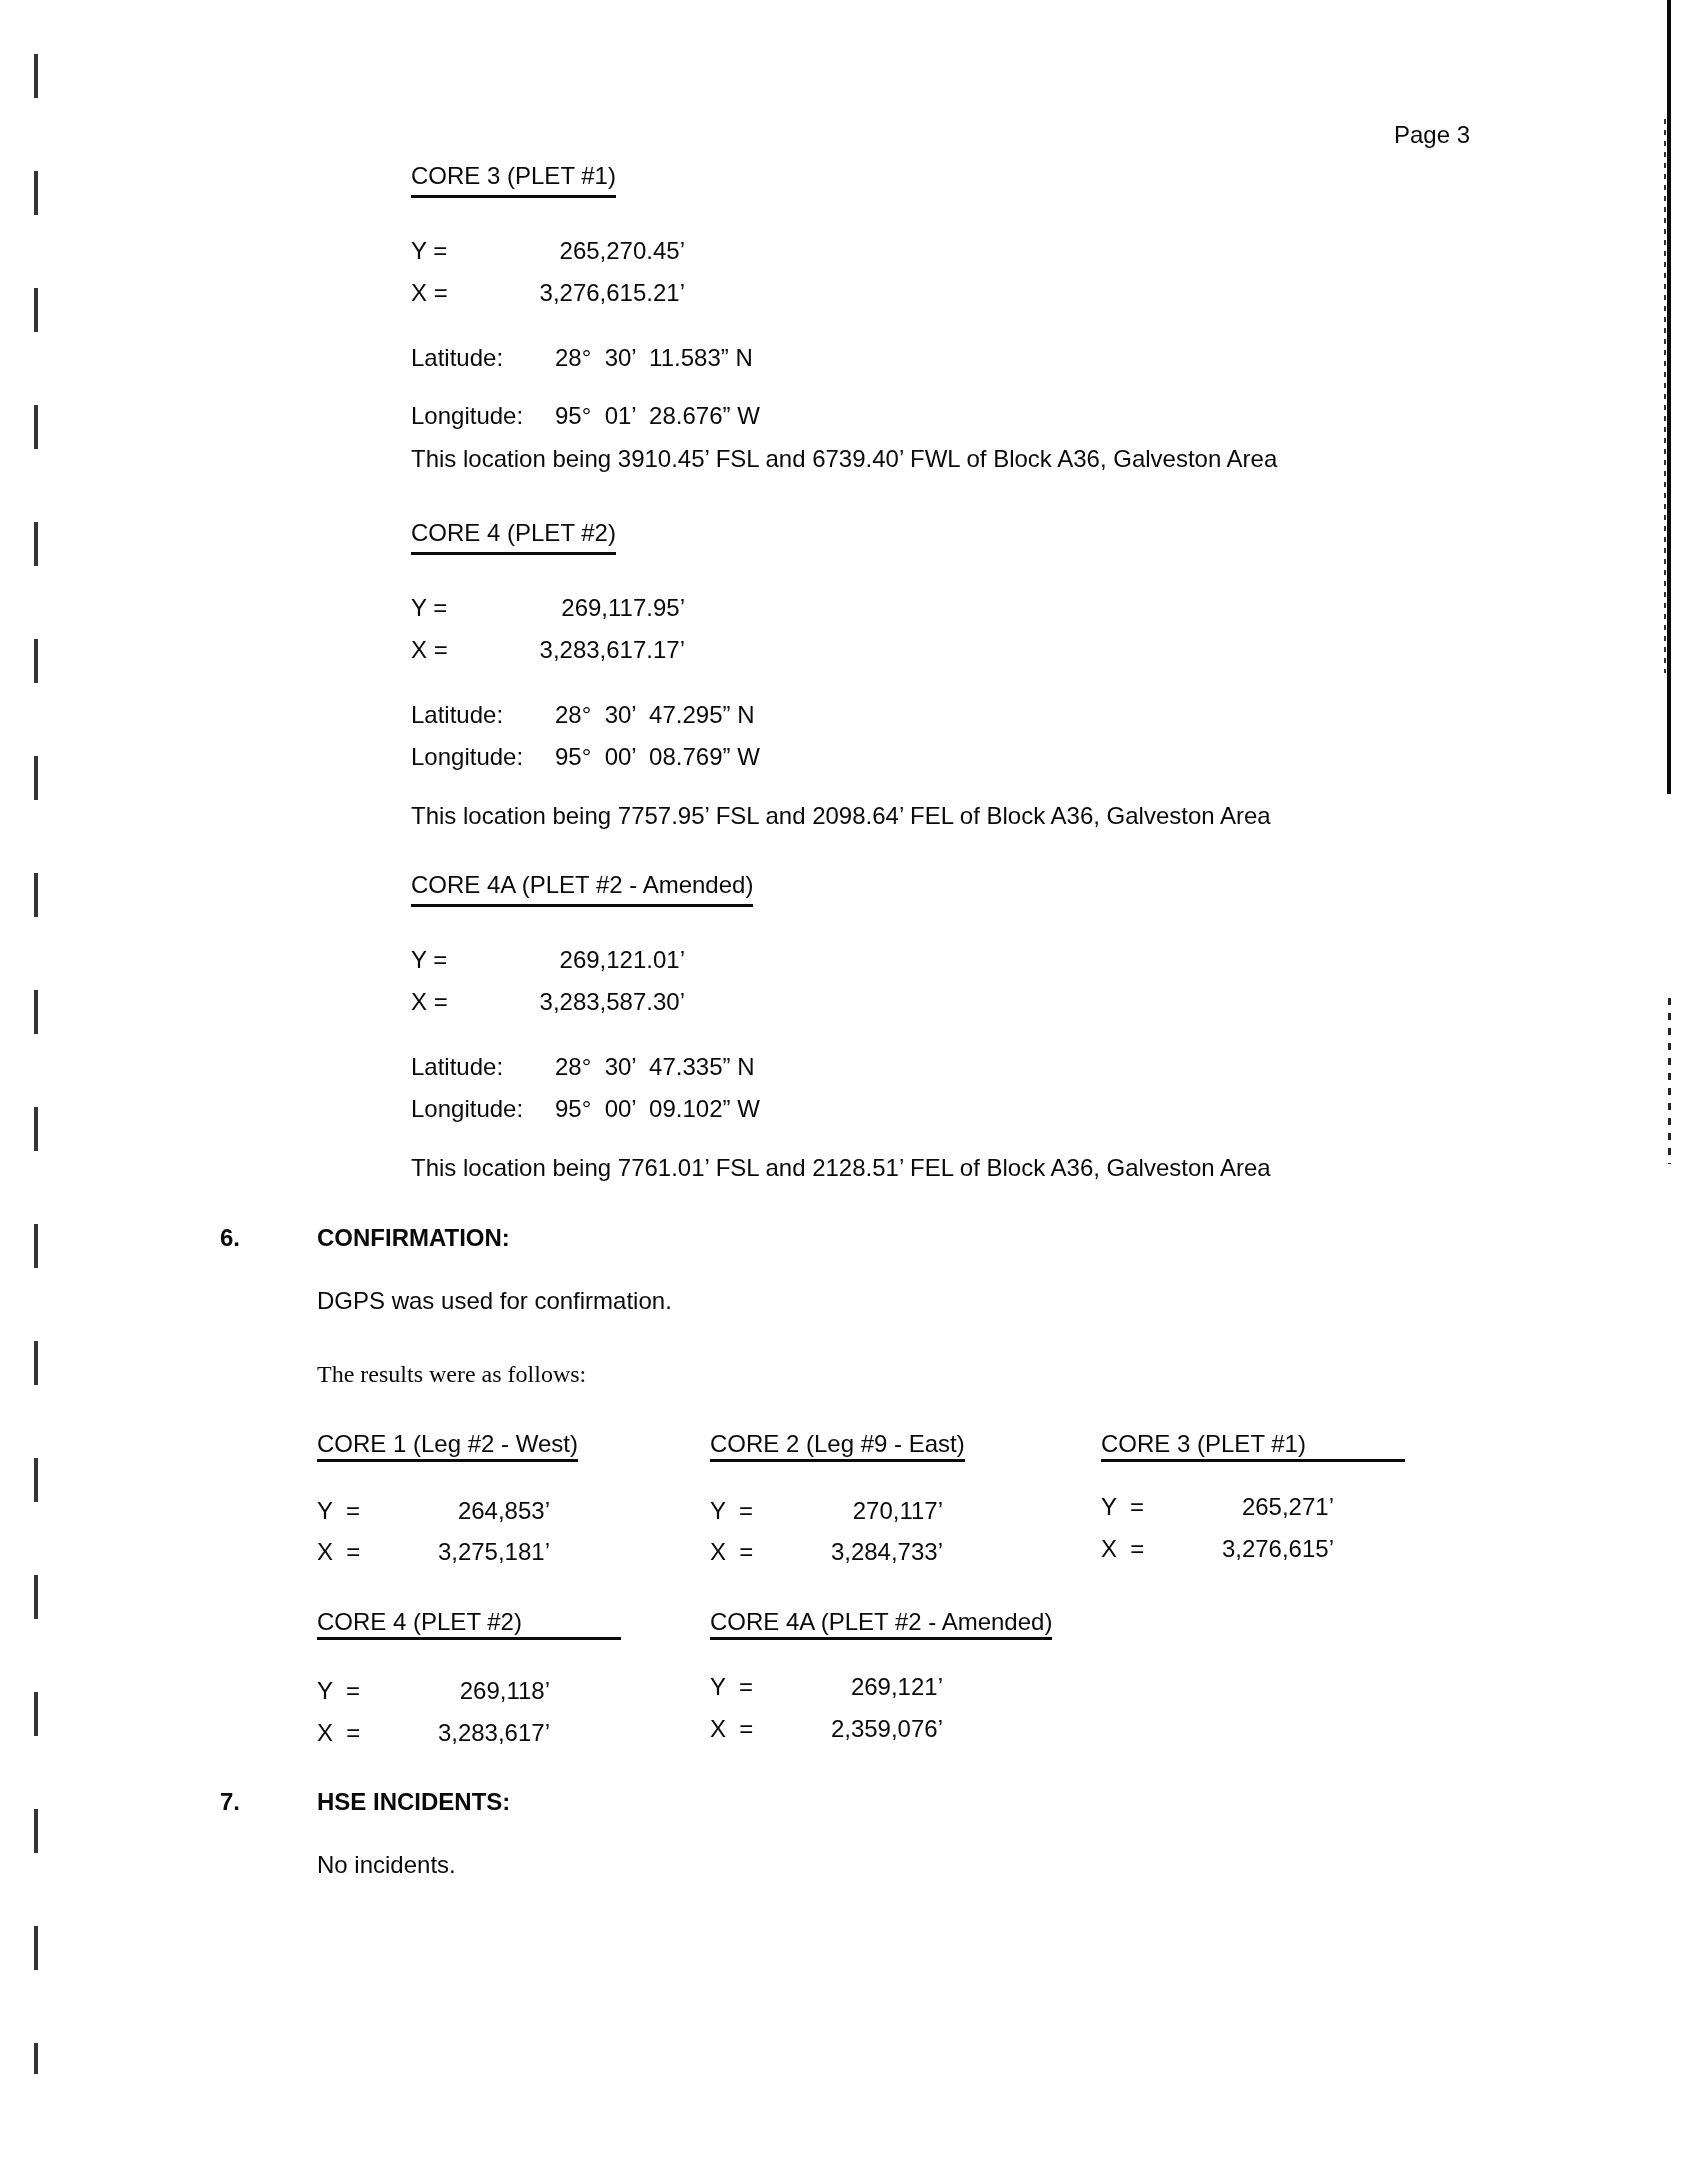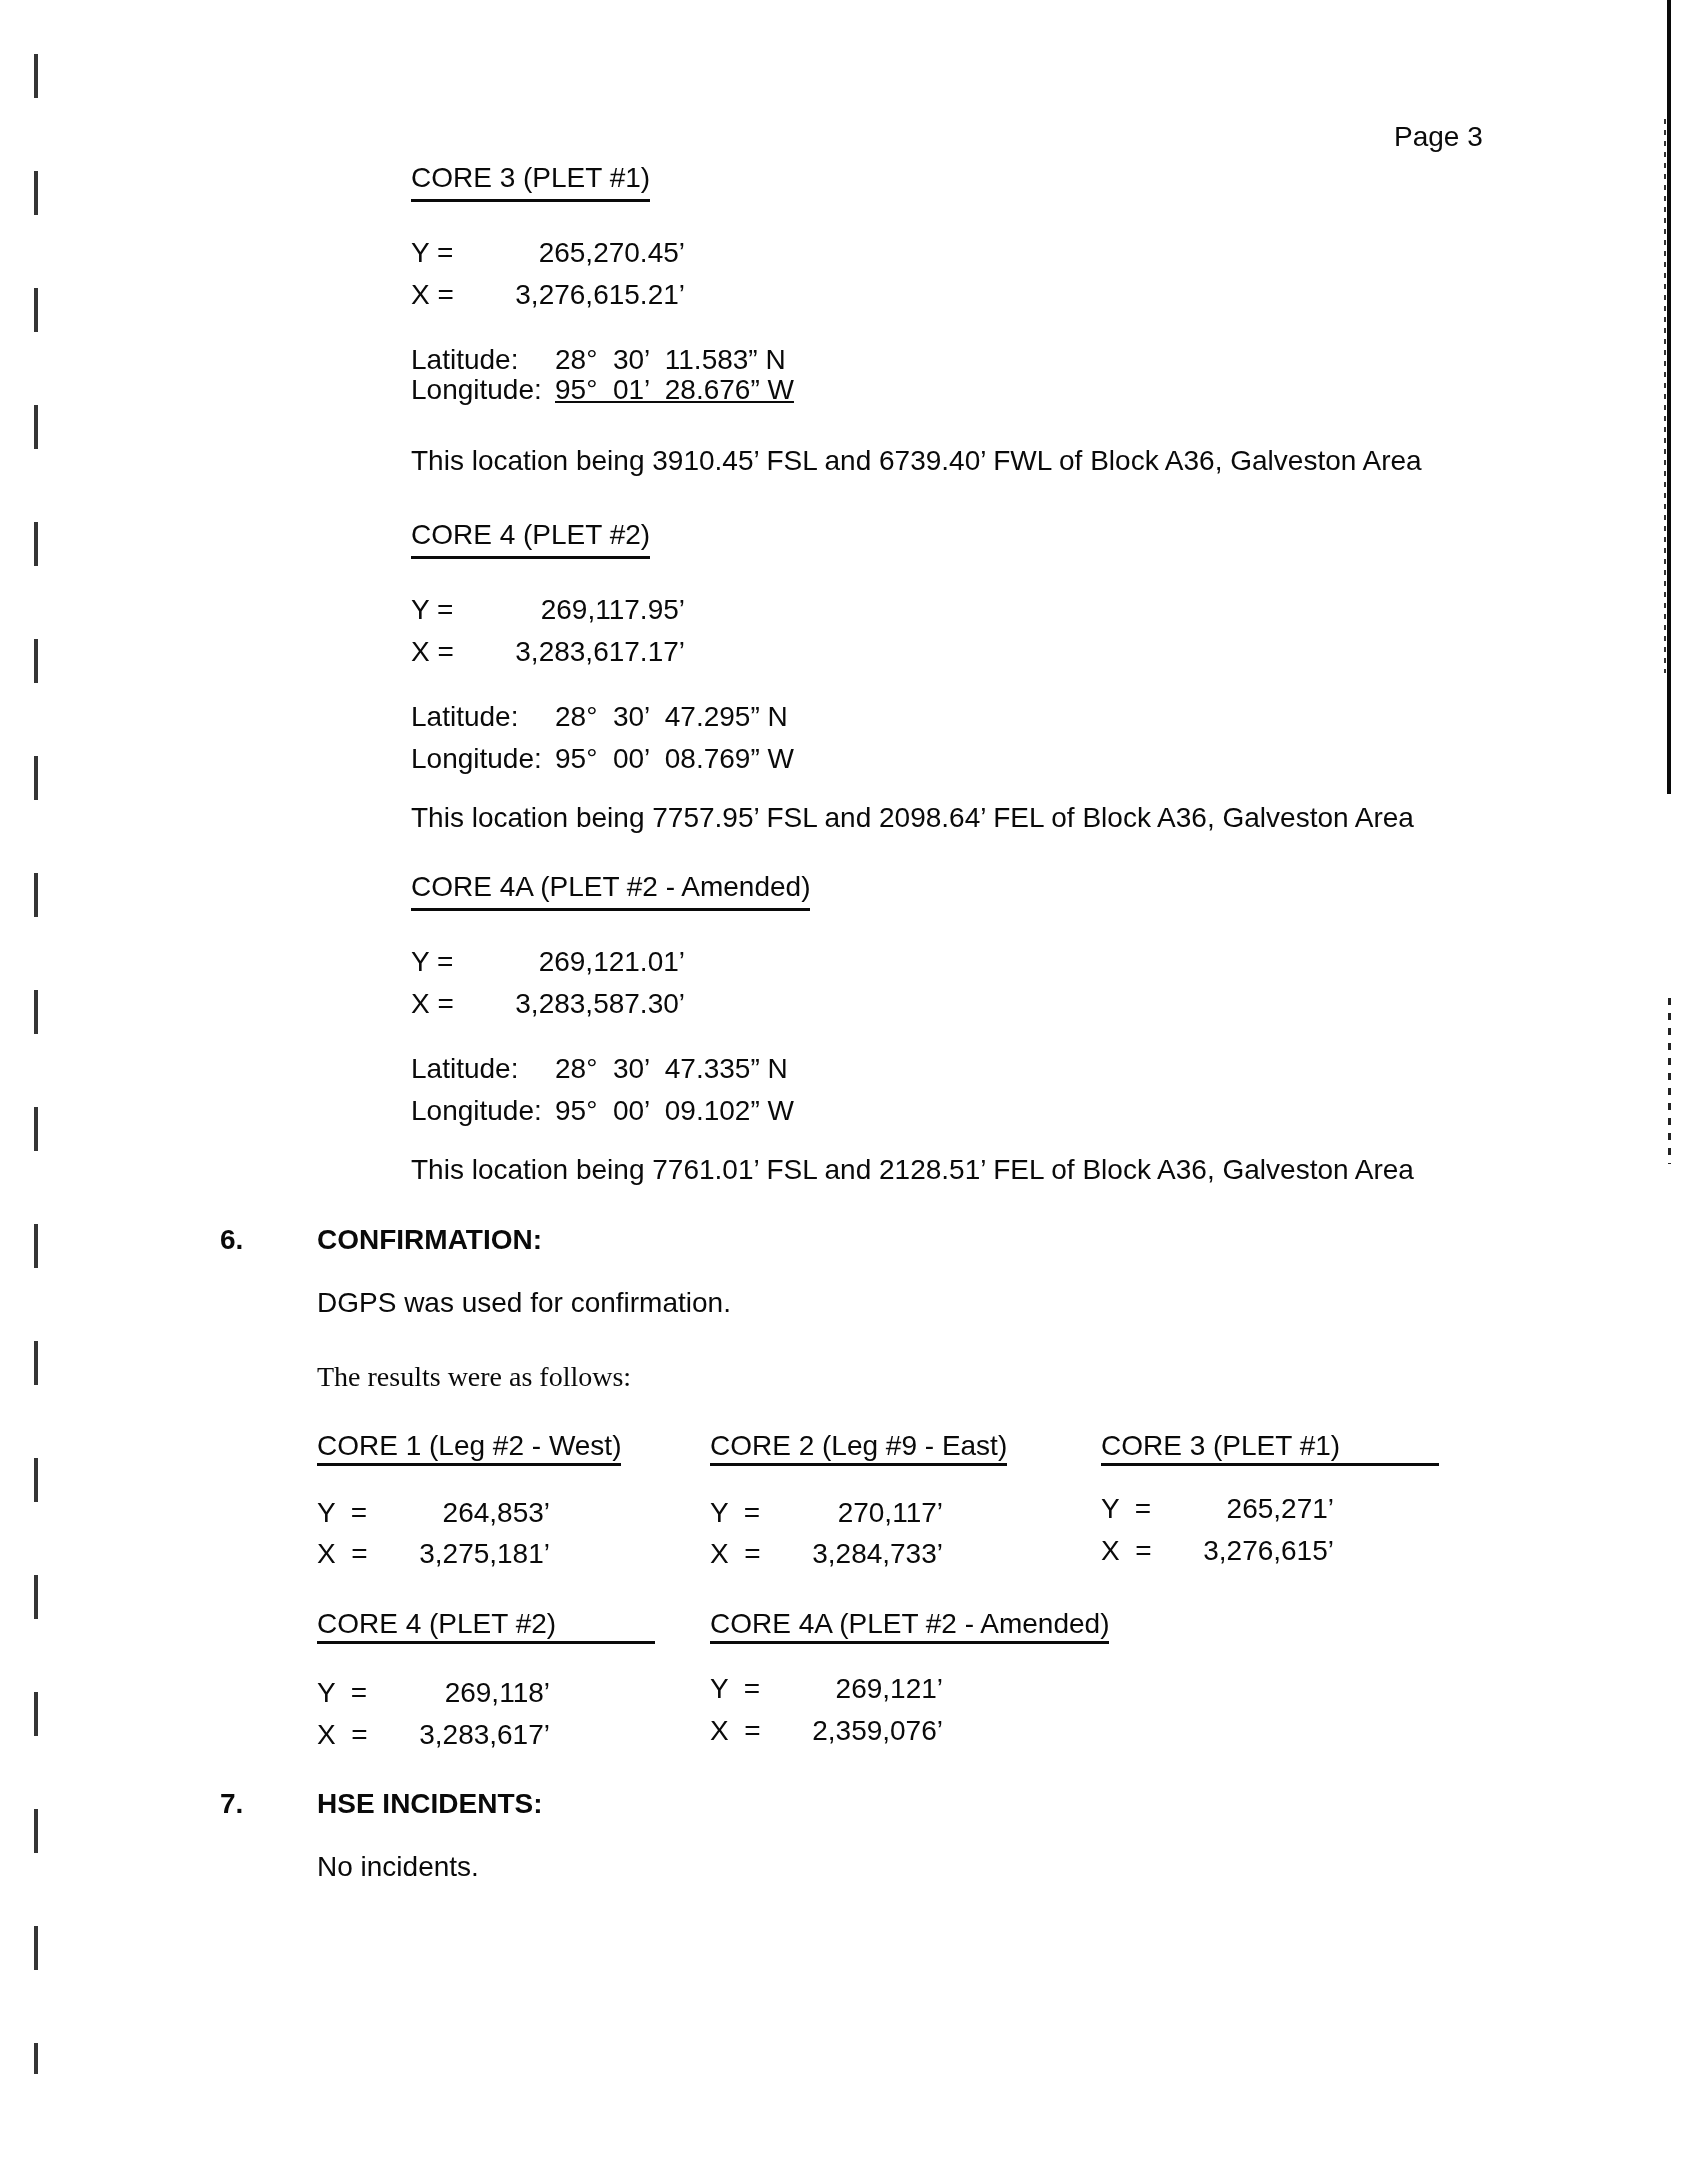--- a/index.html
+++ b/index.html
@@ -6,21 +6,21 @@
     margin: 0;
     padding: 0;
     background: #ffffff;
   }
   #page {
     position: relative;
     width: 1683px;
     height: 2178px;
     background: #ffffff;
     font-family: "Liberation Sans", sans-serif;
-    font-size: 28px;
+    font-size: 24px;
     color: #0a0a0a;
     overflow: hidden;
   }
   .abs { position: absolute; }
 
   
   .left-dashes {
     left: 34px; top: 54px; width: 4px; height: 2020px;
     background: repeating-linear-gradient(to bottom, #111 0px, #111 44px, transparent 44px, transparent 117px);
     opacity: .85;
@@ -82,21 +82,21 @@
     <span class="core-heading">CORE 3 (PLET #1)</span>
     <div class="row-line" style="top:75px;">
       <span class="coord-label">Y =</span><span class="coord-value">265,270.45’</span>
     </div>
     <div class="row-line" style="top:117px;">
       <span class="coord-label">X =</span><span class="coord-value">3,276,615.21’</span>
     </div>
     <div class="row-line" style="top:182px;">
       <span class="geo-label">Latitude:</span><span class="geo-value">28°  30’  11.583” N</span>
     </div>
-    <div class="row-line" style="top:212px;text-decoration:underline;">
+    <div class="row-line" style="top:240px;">
       <span class="geo-label">Longitude:</span><span class="geo-value">95°  01’  28.676” W</span>
     </div>
     <div class="row-line" style="top:283px;">This location being 3910.45’ FSL and 6739.40’ FWL of Block A36, Galveston Area</div>
   </div>
 
   <div class="abs core-block" style="left:411px; top:519px; height:327px;">
     <span class="core-heading">CORE 4 (PLET #2)</span>
     <div class="row-line" style="top:75px;">
       <span class="coord-label">Y =</span><span class="coord-value">269,117.95’</span>
     </div>

